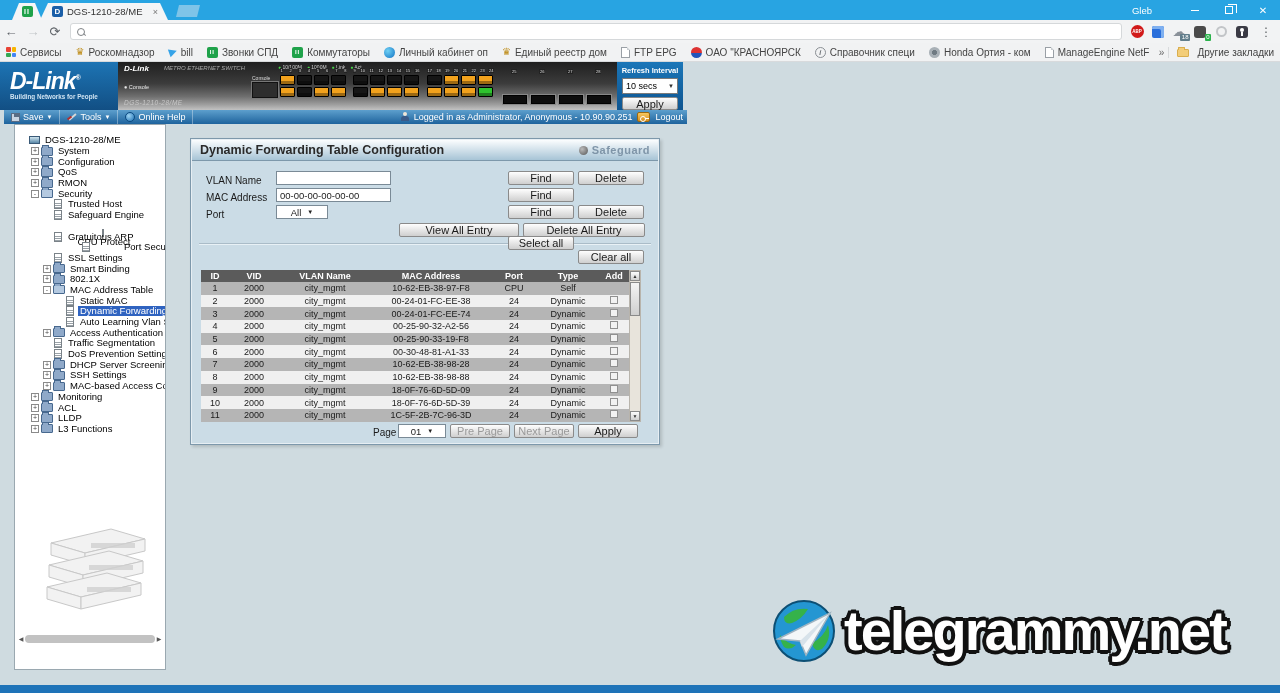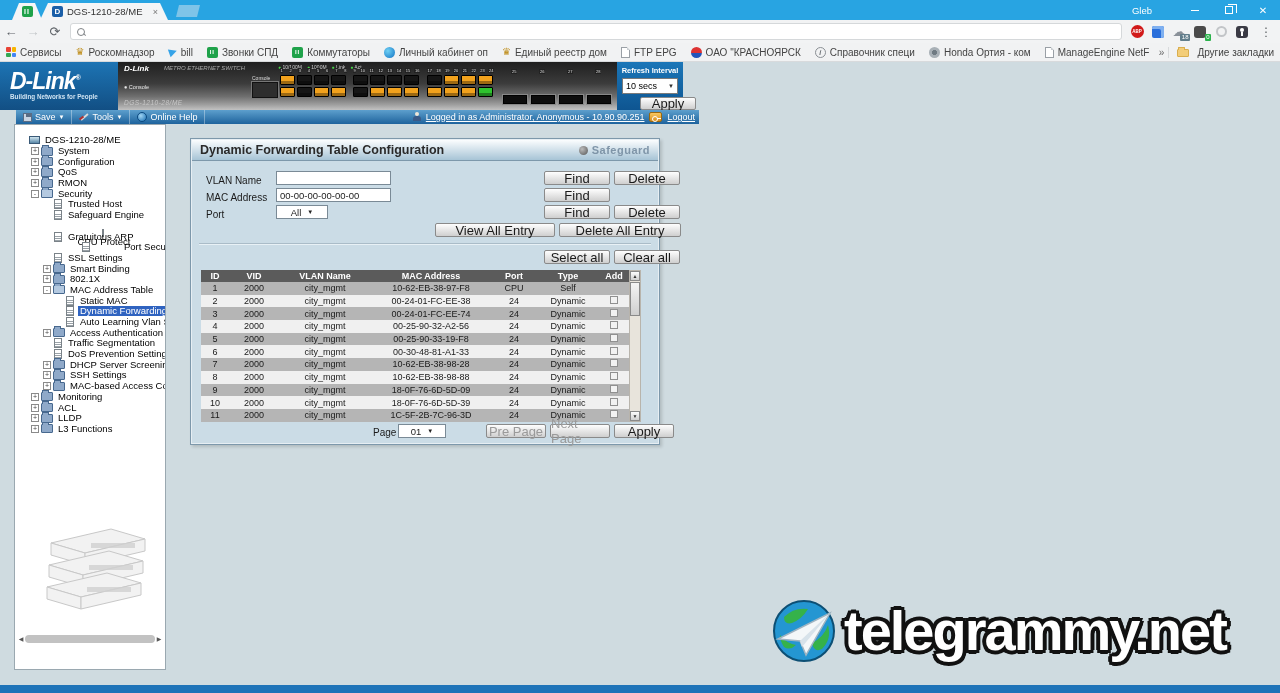--- a/index.html
+++ b/index.html
@@ -76,35 +76,35 @@
   .pnums s { text-decoration:none; font-size:4px; color:#ddd; background:#222; padding:0 .5px; line-height:5px; }
   .prow { position:absolute; left:0; width:67px; display:flex; gap:2px; }
   .prow.top { top:0; } .prow.bot { top:12px; }
   .rj45 { width:15px; height:10px; border:1px solid #000; box-shadow:inset 0 -3px rgba(0,0,0,.35); border-radius:1px; }
   .sfp { position:absolute; top:33px; width:24px; height:9px; background:#0d0d0d; border:1px solid #000; box-shadow:0 0 0 1px #888; }
   .sfp-lab { position:absolute; top:7px; font-size:4px; color:#ddd; background:#222; padding:0 1px; line-height:5px; }
   .refresh-panel { position:absolute; left:617px; top:0; width:66px; height:48px; background:linear-gradient(#1b76b8,#0e5591); display:flex; flex-direction:column; align-items:center; padding-top:4px; gap:3px; }
   .ri-label { color:#fff; font-size:7.5px; font-weight:bold; }
   .ri-select { width:56px; height:19px; background:#fff; border:1px solid #7a7a7a; font-size:9px; display:flex; align-items:center; justify-content:space-between; padding:0 3px; }
   .ri-select .car { font-size:6px; color:#333; }
-  .btn3d { background:linear-gradient(#fefefe,#cfcfcf); border:1px solid #8a8a8a; border-radius:2px; font-size:13px; color:#1a1a1a; display:flex; align-items:center; justify-content:center;margin-left:36px; }
+  .btn3d { background:linear-gradient(#fefefe,#cfcfcf); border:1px solid #8a8a8a; border-radius:2px; font-size:11px; color:#1a1a1a; display:flex; align-items:center; justify-content:center; }
   .ri-apply { width:56px; height:13px; }
 
   
-  .menubar { position:absolute; left:16px; top:110px; width:683px; height:14px; background:linear-gradient(#5d9fcd,#1e639d); display:flex; align-items:center; color:#fff; font-size:9px; }
+  .menubar { position:absolute; left:4px; top:110px; width:683px; height:14px; background:linear-gradient(#5d9fcd,#1e639d); display:flex; align-items:center; color:#fff; font-size:9px; }
   .mb-item { display:flex; align-items:center; gap:3px; padding:0 7px; height:14px; border-right:1px solid rgba(255,255,255,.35); }
   .mb-item:last-child { border-right:none; }
   .mb-car { font-size:6px; }
   .i-floppy { width:9px; height:9px; background:#c9d4e2; border:1px solid #5a6c84; position:relative; }
   .i-floppy::before { content:""; position:absolute; left:2px; top:0; width:5px; height:3px; background:#5a6c84; }
   .i-wrench { position:relative; width:10px; height:10px; }
   .i-wrench::before { content:""; position:absolute; left:1px; top:4px; width:9px; height:2px; background:#d8d8d8; transform:rotate(-40deg); }
   .i-wrench::after { content:""; position:absolute; left:0; top:5px; width:5px; height:2px; background:#b03030; transform:rotate(-40deg); }
   .i-help-globe { width:10px; height:10px; border-radius:50%; background:radial-gradient(circle at 35% 35%, #9fd4f2, #1a6fb4); border:1px solid #0c4a80; }
-  .mb-right { margin-left:auto; display:flex; align-items:center; gap:5px; padding-right:4px;text-decoration:underline; }
+  .mb-right { margin-left:auto; display:flex; align-items:center; gap:5px; padding-right:4px; }
   .i-person { position:relative; width:8px; height:10px; }
   .i-person::before { content:""; position:absolute; left:2px; top:0; width:4px; height:4px; border-radius:50%; background:#f0e6d8; }
   .i-person::after { content:""; position:absolute; left:0; top:4px; width:8px; height:5px; border-radius:3px 3px 0 0; background:#3a5a88; }
   .i-key { width:13px; height:10px; background:linear-gradient(#f8c860,#d89020); border:1px solid #9a6810; border-radius:2px; position:relative; }
   .i-key::before { content:""; position:absolute; left:2px; top:3px; width:4px; height:4px; border:1.2px solid #fff; border-radius:50%; }
   .i-key::after { content:""; position:absolute; left:7px; top:5px; width:4px; height:1.2px; background:#fff; }
 
   
   .content { position:absolute; left:0; top:124px; width:1280px; height:561px; background:#cfdbe0; }
   .bottombar { position:absolute; left:0; top:685px; width:1280px; height:8px; background:#1e73b8; }
@@ -613,21 +613,21 @@
           <span class="car">▼</span>
       </div>
       <div class="btn3d pbtn" style="left:317px;top:66px;width:66px">Find</div>
       <div class="btn3d pbtn" style="left:387px;top:66px;width:66px">Delete</div>
 
       <div class="btn3d pbtn" style="left:208px;top:84px;width:120px">View All Entry</div>
       <div class="btn3d pbtn" style="left:332px;top:84px;width:122px">Delete All Entry</div>
 
       <div class="hline" style="top:104px"></div>
 
-      <div class="btn3d pbtn" style="left:317px;top:111px;width:66px">Select all</div>
+      <div class="btn3d pbtn" style="left:317px;top:97px;width:66px">Select all</div>
       <div class="btn3d pbtn" style="left:387px;top:111px;width:66px">Clear all</div>
 
       <div class="grid" id="gridArea">
           <div class="grow hdr">
             <span class="gc" style="width: 28px;">ID</span>
             <span class="gc" style="width: 50px;">VID</span>
             <span class="gc" style="width: 92px;">VLAN Name</span>
             <span class="gc" style="width: 120px;">MAC Address</span>
             <span class="gc" style="width: 46px;">Port</span>
             <span class="gc" style="width: 62px;">Type</span>

